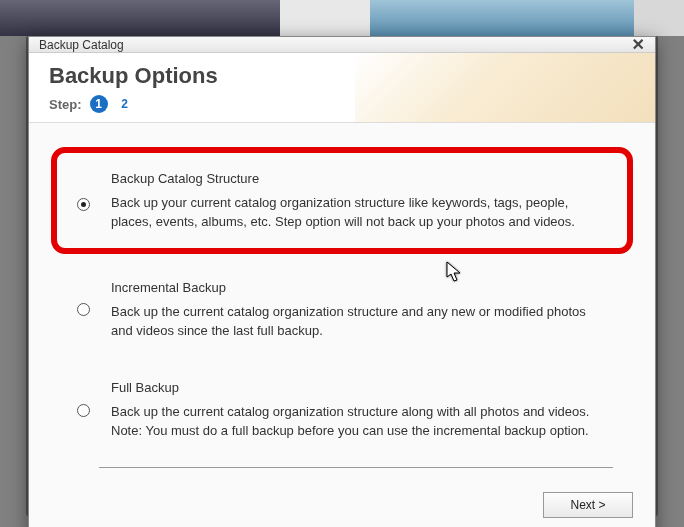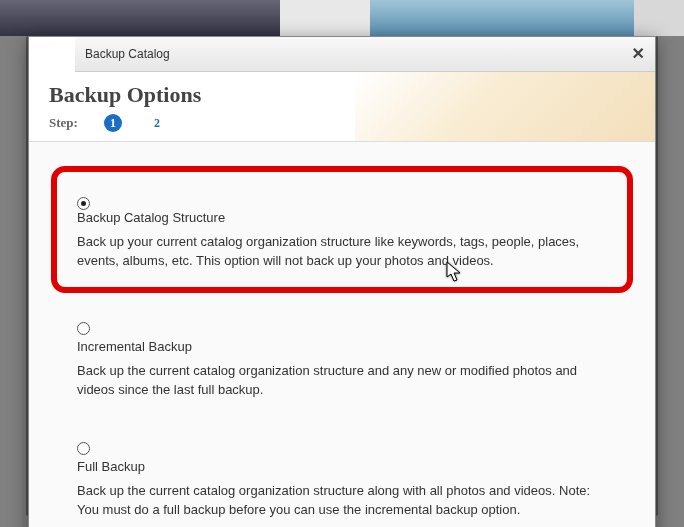--- a/index.html
+++ b/index.html
@@ -8,36 +8,36 @@
     .backdrop { position: absolute; top: 0; left: 0; width: 684px; height: 36px; display: flex; }
     .backdrop .bg1 { width: 280px; height: 100%; background: linear-gradient(180deg, #667 0%, #334 100%); }
     .backdrop .bg2 { width: 90px; height: 100%; background: #e8e8e8; }
     .backdrop .bg3 { flex: 1; height: 100%; background: linear-gradient(180deg, #a0c4d8 0%, #5a8fb0 100%); }
     .backdrop .bg4 { width: 50px; height: 100%; background: #d8d8d8; }
     
     .dialog-shadow { position: absolute; top: 36px; left: 26px; width: 632px; height: 480px; background: rgba(0,0,0,0.35); border-radius: 2px; }
     
     .dialog { position: absolute; top: 36px; left: 28px; width: 628px; background: #fff; border: 1px solid #888; box-shadow: 0 4px 18px rgba(0,0,0,0.45); }
     
-    .titlebar { height: 35px; background: linear-gradient(180deg, #f8f8f8 0%, #e6e6e6 100%); border-bottom: 1px solid #ccc; display: flex; align-items: center; padding: 0 6px 0 10px; font-size: 12px; color: #333; margin-left: 46px; }
+    .titlebar { height: 16px; background: linear-gradient(180deg, #f8f8f8 0%, #e6e6e6 100%); border-bottom: 1px solid #ccc; display: flex; align-items: center; padding: 0 6px 0 10px; font-size: 12px; color: #333; }
     .titlebar .title-text { flex: 1; }
     .titlebar .close-btn { font-family: Arial, sans-serif; font-size: 16px; font-weight: bold; color: #444; cursor: pointer; padding: 0 4px; line-height: 1; }
     
-    .header { height: 70px; padding: 10px 20px 6px 20px; background: #fff; border-bottom: 1px solid #ddd; position: relative; font-family: Liberation Serif, serif; }
+    .header { height: 70px; padding: 10px 20px 6px 20px; background: #fff; border-bottom: 1px solid #ddd; position: relative; }
     .header-bg { position: absolute; right: 0; top: 0; width: 300px; height: 100%; background: linear-gradient(135deg, rgba(245,230,200,0.0) 0%, rgba(245,225,185,0.6) 40%, rgba(240,215,170,0.8) 100%); }
     .header h1 { font-size: 22px; font-weight: bold; color: #444; position: relative; z-index: 1; }
-    .steps { margin-top: 6px; font-size: 13px; display: flex; align-items: center; gap: 26px; position: relative; z-index: 1; }
+    .steps { margin-top: 6px; font-size: 13px; display: flex; align-items: center; gap: 8px; position: relative; z-index: 1; }
     .steps .step-label { color: #666; font-weight: 600; }
     .step-num { display: inline-flex; align-items: center; justify-content: center; width: 18px; height: 18px; border-radius: 50%; font-weight: bold; font-size: 12px; }
     .step-num.active { background: #1a6fc4; color: #fff; }
     .step-num.inactive { color: #1a6fc4; background: transparent; }
     
     .body { padding: 24px 30px 10px 30px; background: #fafafa; }
     
-    .option-group { display: flex; align-items: flex-start; padding: 14px 18px 14px 18px; margin-bottom: 12px; flex-direction: column; }
+    .option-group { display: flex; align-items: center; padding: 14px 18px 14px 18px; margin-bottom: 12px; }
     .option-group.highlighted { border: 6px solid #e30000; border-radius: 14px; margin-left: -8px; margin-right: -8px; padding: 18px 20px 16px 20px; }
     
     .radio-col { width: 34px; flex-shrink: 0; padding-top: 2px; }
     .radio { width: 13px; height: 13px; border: 1px solid #555; border-radius: 50%; display: inline-flex; align-items: center; justify-content: center; background: #fff; cursor: pointer; }
     .radio.selected::after { content: ""; width: 5px; height: 5px; background: #222; border-radius: 50%; display: block; }
     
     .option-text { flex: 1; }
     .option-title { font-size: 13px; color: #333; margin-bottom: 8px; }
     .option-desc { font-size: 13px; color: #333; line-height: 1.45; }
     
@@ -79,21 +79,21 @@
   </div>
 
   <div class="body">
 
     <div class="option-group highlighted">
       <div class="radio-col">
         <span class="radio selected"></span>
       </div>
       <div class="option-text">
         <div class="option-title">Backup Catalog Structure</div>
-        <div class="option-desc">Back up your current catalog organization structure like keywords, tags, people, places, events, albums, etc. This option will not back up your photos and videos.</div>
+        <div class="option-desc">Back up your current catalog organization structure like keywords, tags, people, places, events, albums, etc. Step option will not back up your photos and videos.</div>
       </div>
     </div>
 
     <div class="option-group">
       <div class="radio-col">
         <span class="radio"></span>
       </div>
       <div class="option-text">
         <div class="option-title">Incremental Backup</div>
         <div class="option-desc">Back up the current catalog organization structure and any new or modified photos and videos since the last full backup.</div>

